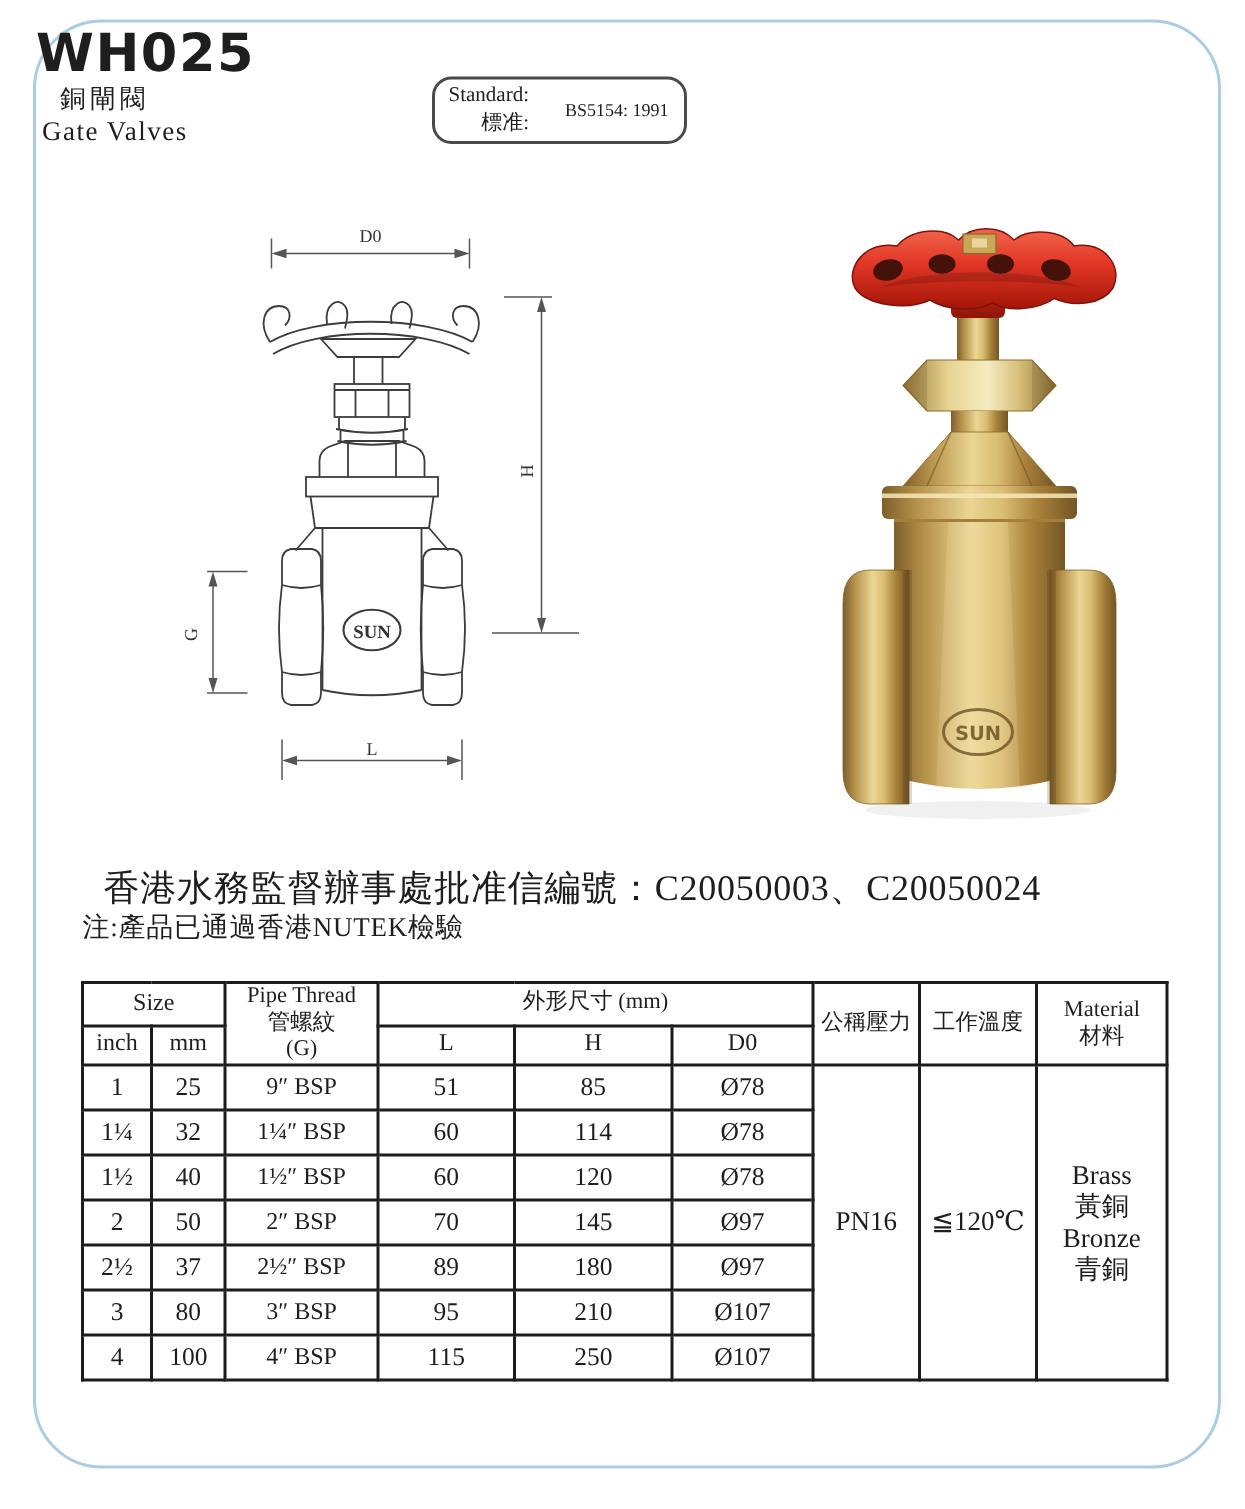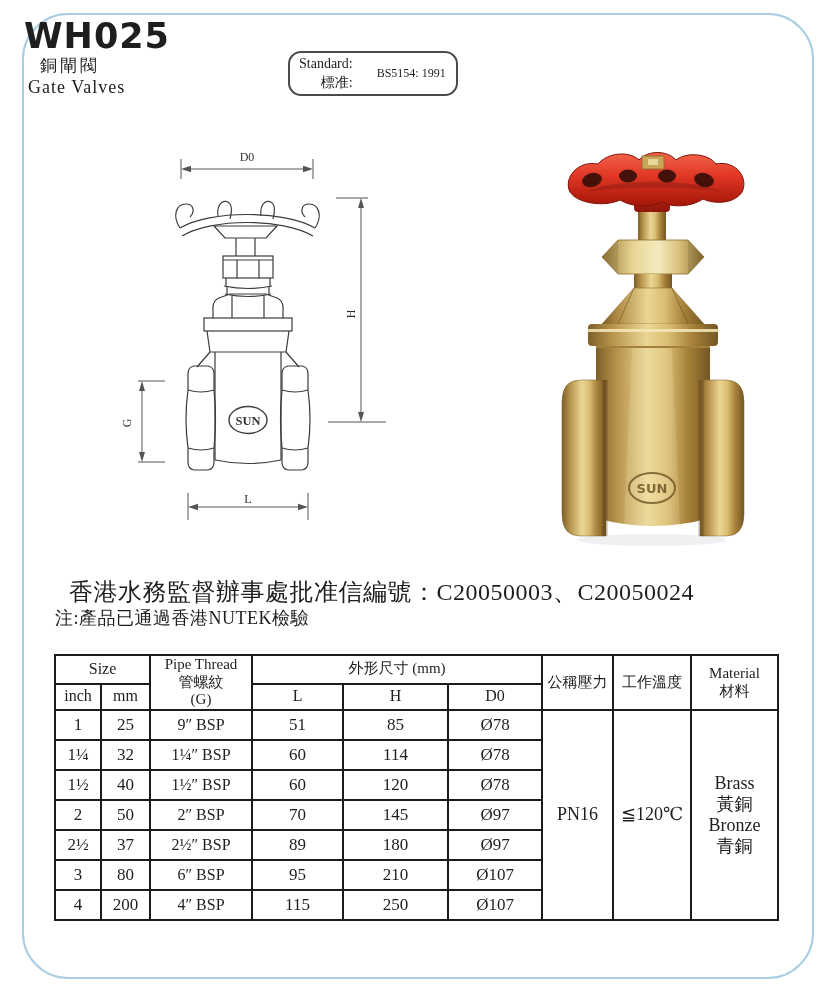--- a/index.html
+++ b/index.html
@@ -310,27 +310,27 @@
     <td class="num">2½</td>
     <td class="num">37</td>
     <td class="thread">2½″ BSP</td>
     <td class="num">89</td>
     <td class="num">180</td>
     <td class="num">Ø97</td>
   </tr>
   <tr class="drow">
     <td class="num">3</td>
     <td class="num">80</td>
-    <td class="thread">6″ BSP</td>
+    <td class="thread">3″ BSP</td>
     <td class="num">95</td>
     <td class="num">210</td>
     <td class="num">Ø107</td>
   </tr>
   <tr class="drow">
     <td class="num">4</td>
-    <td class="num">200</td>
+    <td class="num">100</td>
     <td class="thread">4″ BSP</td>
     <td class="num">115</td>
     <td class="num">250</td>
     <td class="num">Ø107</td>
   </tr>
 </tbody>
   </table>
 
 </body></html>

